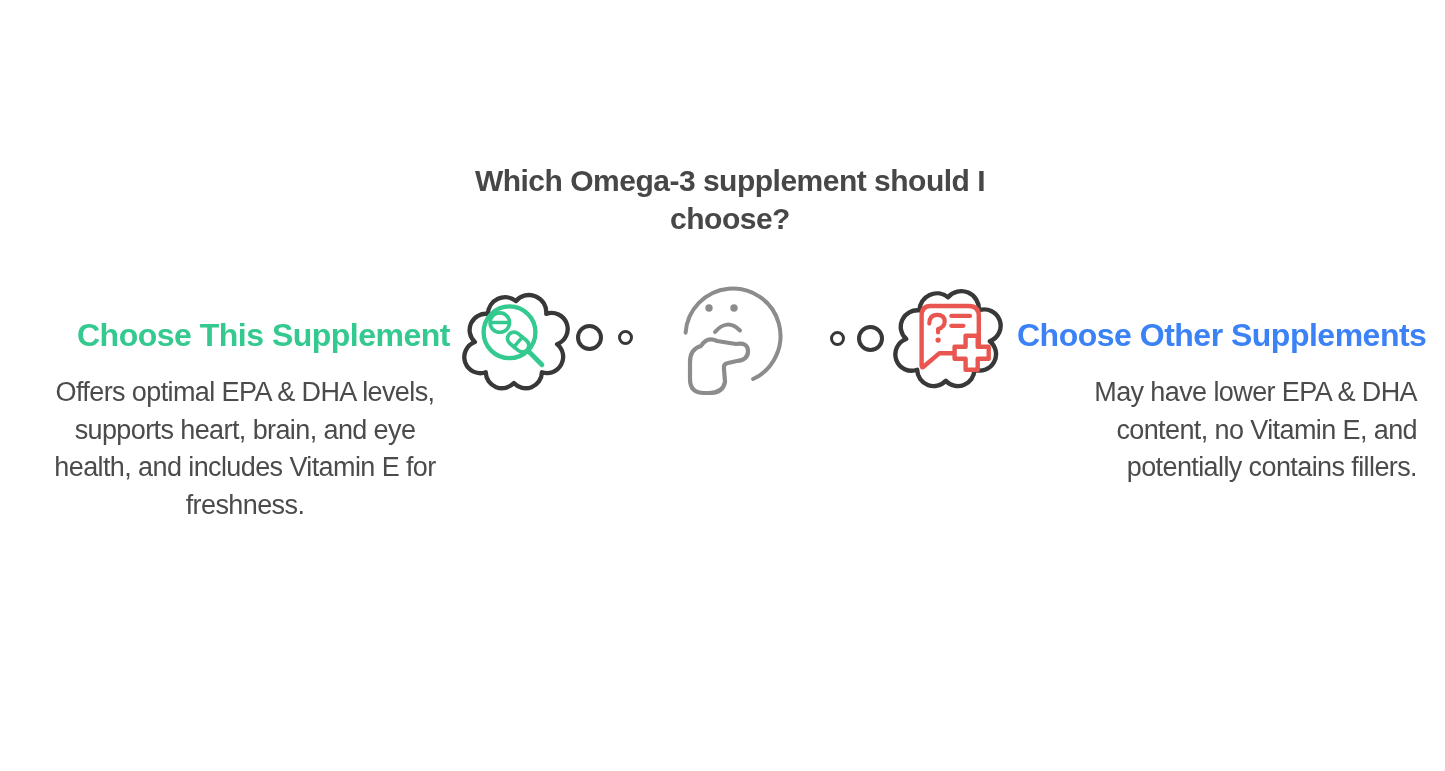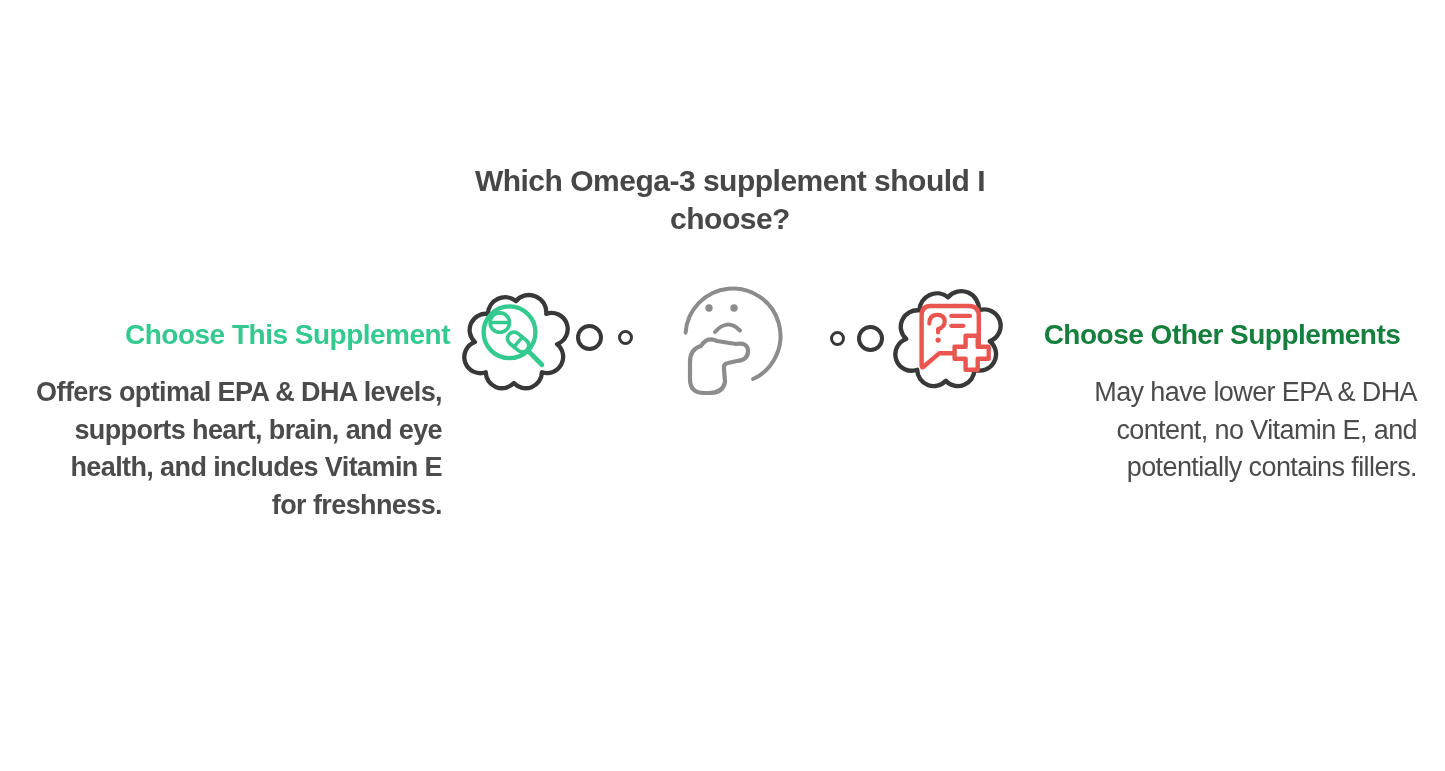--- a/index.html
+++ b/index.html
@@ -16,36 +16,36 @@
     left: 430px; top: 162px; width: 600px;
     text-align: center;
     font-size: 30px; font-weight: 700;
     line-height: 38px;
     letter-spacing: -0.5px;
     color: #474747;
   }
   .option-heading {
     position: absolute;
     top: 318px; width: 410px;
-    font-size: 28px; font-weight: 700;
+    font-size: 32px; font-weight: 700;
     letter-spacing: -0.5px;
     line-height: 34px;
     white-space: nowrap;
   }
   .option-body {
     position: absolute;
     top: 374px; width: 410px;
     font-size: 27px; font-weight: 400;
     letter-spacing: -0.6px;
     line-height: 37.5px;
     color: #4B4B4B;
   }
   .left-heading  { left: 40px;  text-align: right; color: #33C98F; }
-  .left-body     { left: 32px;  text-align: right; font-weight: bold; }
-  .right-heading { left: 1017px; text-align: center; color: #15803d; }
+  .left-body     { left: 40px;  text-align: center; }
+  .right-heading { left: 1017px; text-align: left; color: #3b82f6; }
   .right-body    { left: 1017px; width: 400px; text-align: right; }
 
   .svg-abs { position: absolute; }
   .bubble-left  { left: 462px; top: 288px; }
   .bubble-right { left: 893px; top: 284px; }
   .face         { left: 673px; top: 279px; }
 
   .dot {
     position: absolute;
     border-radius: 50%;

